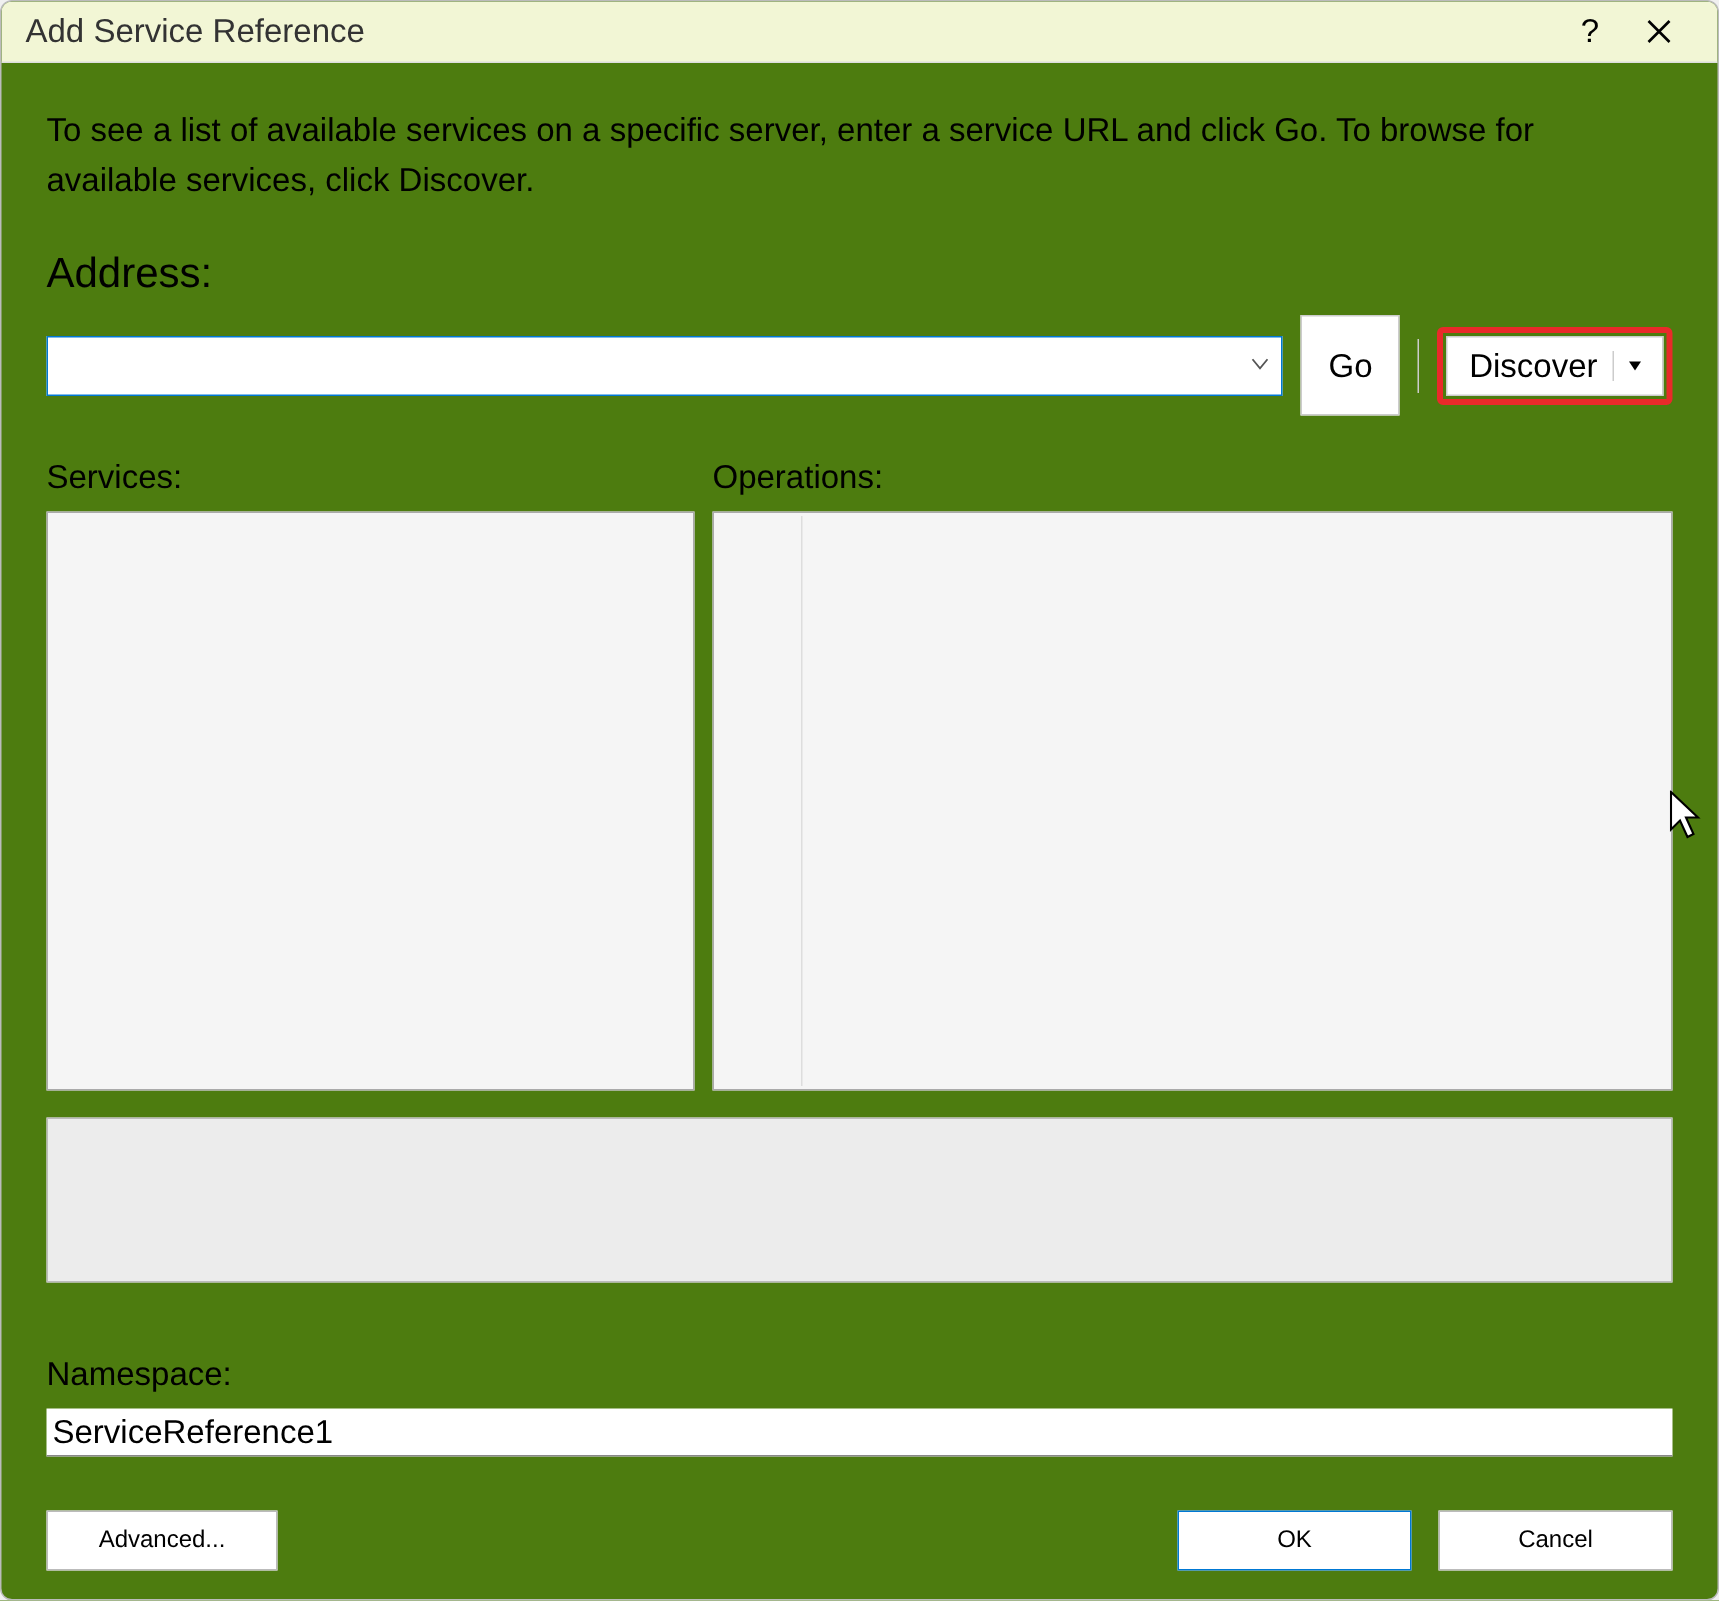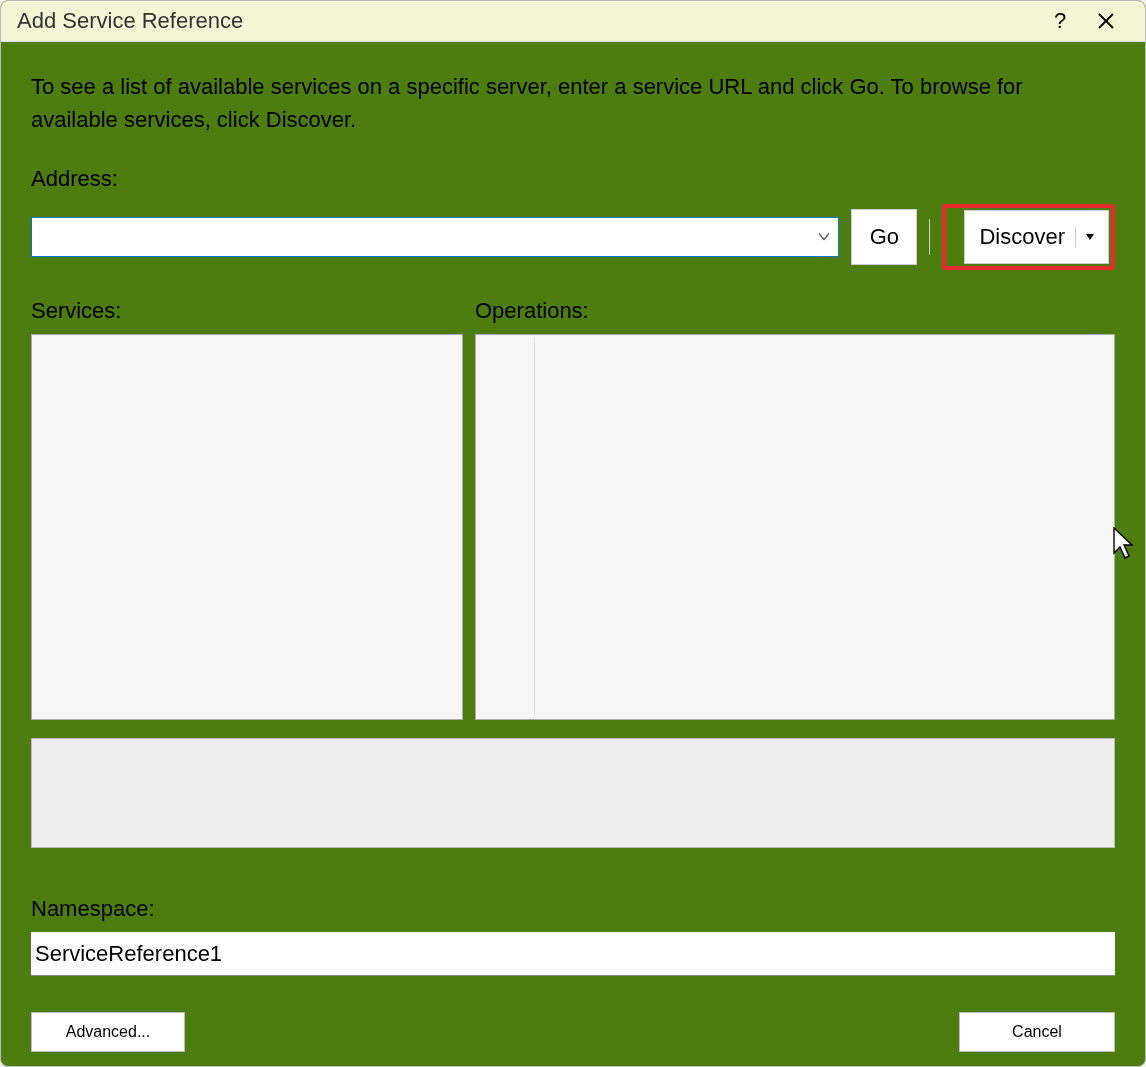--- a/index.html
+++ b/index.html
@@ -55,21 +55,21 @@
       display: flex;
       flex-direction: column;
     }
     .instructions {
       font-size: 22px;
       line-height: 1.5;
       color: #000;
       margin-bottom: 30px;
     }
     .address-label {
-      font-size: 22px;
+      font-size: 28px;
       margin-bottom: 12px;
     }
     .address-row {
       display: flex;
       align-items: center;
       gap: 12px;
       margin-bottom: 28px;
     }
     .address-input-wrapper {
       flex: 1;
@@ -87,50 +87,49 @@
     }
     .address-dropdown-icon {
       position: absolute;
       right: 8px;
       top: 50%;
       transform: translateY(-50%);
       pointer-events: none;
       color: #555;
     }
     .go-btn {
-      height: 56px;
+      height: 67px;
       width: 66px;
       background: #fff;
       border: 1px solid #ccc;
       font-size: 22px;
       cursor: pointer;
       font-family: inherit;
     }
     .vsep {
       width: 1px;
       height: 36px;
       background: #ccc;
     }
     .discover-wrap {
       display: flex;
       border: 4px solid #e92a2a;
       border-radius: 4px;
       padding: 2px;
     }
     .discover-btn {
-      height: 54px;
+      height: 40px;
       background: #fff;
       border: 1px solid #ccc;
       font-size: 22px;
       cursor: pointer;
       font-family: inherit;
       display: flex;
       align-items: center;
       padding: 0 10px 0 14px;
-      margin-left: 16px;
     }
     .discover-caret {
       border-left: 1px solid #ccc;
       margin-left: 10px;
       padding: 4px 2px 4px 8px;
       display: flex;
       align-items: center;
     }
     .panels-labels {
       display: flex;
@@ -168,21 +167,21 @@
       border: 1px solid #bbb;
       background: #ececec;
     }
     .ns-label {
       font-size: 22px;
       margin-top: 48px;
       margin-bottom: 10px;
     }
     .ns-input {
       width: 100%;
-      height: 44px;
+      height: 32px;
       border: none;
       border-bottom: 1px solid #888;
       background: #fff;
       font-size: 22px;
       padding: 2px 4px;
       font-family: inherit;
       outline: none;
     }
     .footer {
       display: flex;
@@ -276,20 +275,23 @@
     <div class="status-box"></div>
 
     <div class="ns-label">Namespace:</div>
     <input class="ns-input" type="text" value="ServiceReference1" style="">
 
     <div class="footer">
       <button class="btn btn-adv">
         <span>Advanced...</span>
       </button>
       <div class="footer-spacer"></div>
+      <button class="btn btn-ok">
+        <span>OK</span>
+      </button>
       <button class="btn">
         <span>Cancel</span>
       </button>
     </div>
 
   </div>
 
   <svg class="cursor" width="26" height="34" viewBox="0 0 26 34">
     <polygon points="1,1 1,26 7,20 12,31 16,29 11,18 19,18" fill="#fff" stroke="#000" stroke-width="1.4"></polygon>
   </svg>

